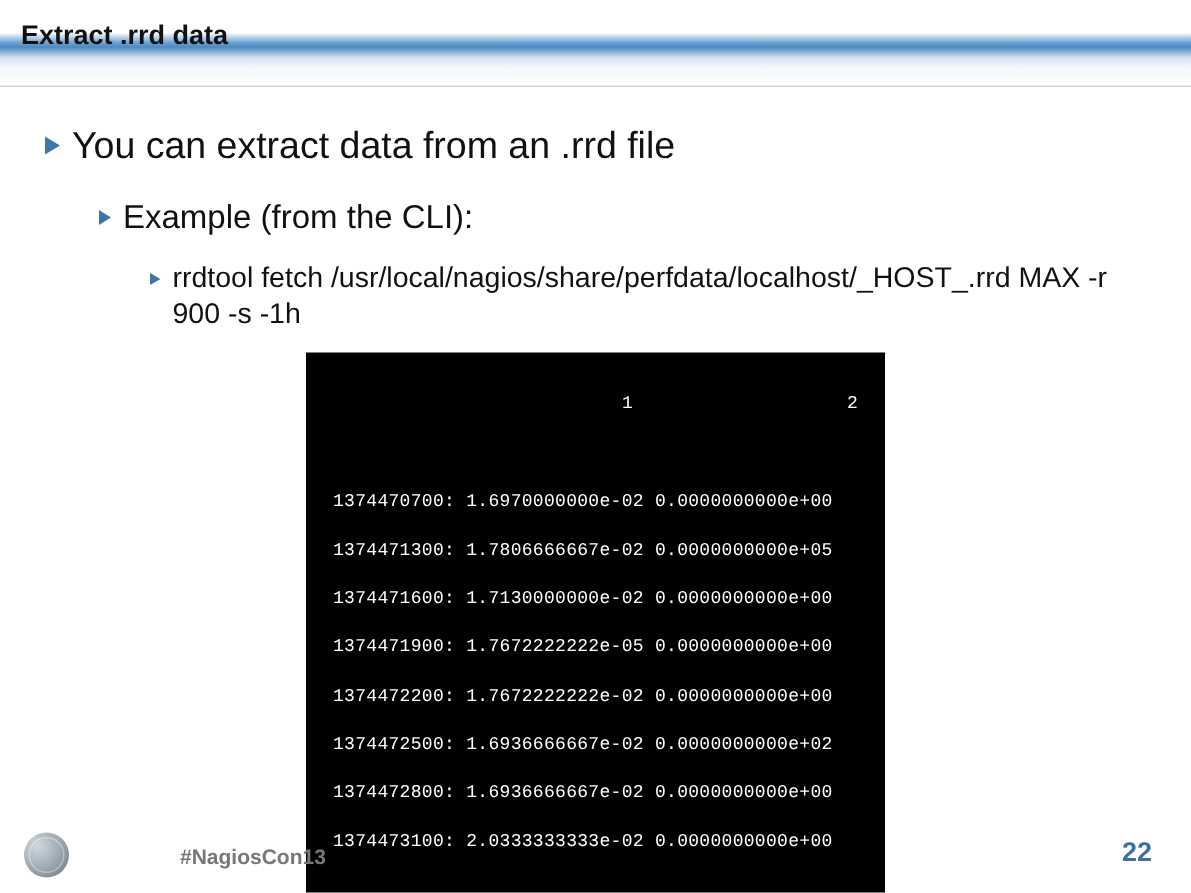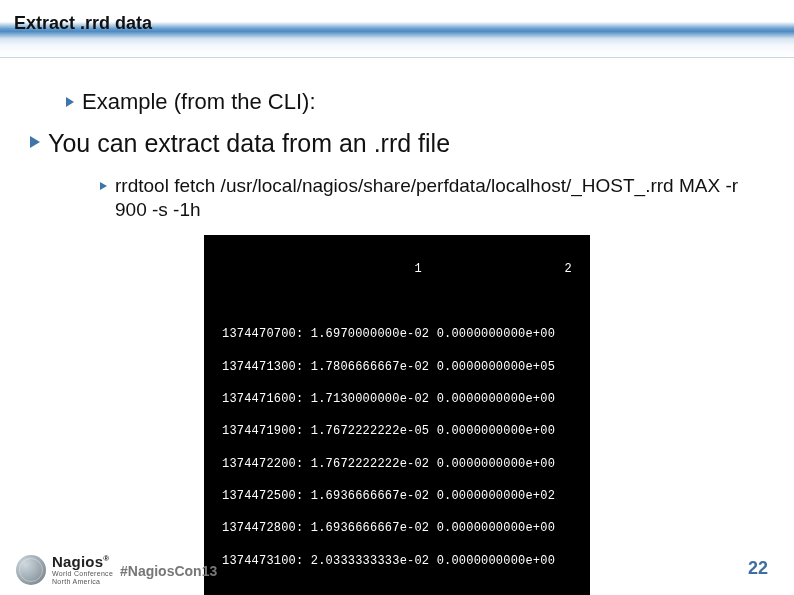--- a/index.html
+++ b/index.html
@@ -78,28 +78,28 @@
 <body>
 
 <div class="slide">
 
   <div class="header">
     <div class="title">Extract .rrd data</div>
   </div>
 
   <div class="body">
 
+    <div class="bullet-row lvl1">
+      <span class="arrow-icon"></span>
+      <span>You can extract data from an .rrd file</span>
+    </div>
+
     <div class="bullet-row lvl2">
       <span class="arrow-icon small"></span>
       <span>Example (from the CLI):</span>
-    </div>
-
-    <div class="bullet-row lvl1">
-      <span class="arrow-icon"></span>
-      <span>You can extract data from an .rrd file</span>
     </div>
 
     <div class="bullet-row lvl3">
       <span class="arrow-icon tiny"></span>
       <span>rrdtool fetch /usr/local/nagios/share/perfdata/localhost/_HOST_.rrd MAX -r 900 -s -1h</span>
     </div>
 
     <div class="terminal-wrap">
       <div class="terminal">
 <div class="hrow"><span class="hcell1">1</span><span class="hcell2">2</span></div>
@@ -117,23 +117,18 @@
 
 
       </div>
     </div>
 
   </div>
 
   <div class="footer">
     <div class="logo-nagios">
       <div class="logo-globe"></div>
-      <div class="logo-text">
-        <span class="logo-main"><span>Nagios</span><sup>®</sup></span>
-        <span class="logo-sub">World Conference</span>
-        <span class="logo-sub">North America</span>
-      </div>
     </div>
     <div class="hashtag">#NagiosCon13</div>
     <div class="pagenum">22</div>
   </div>
 
 </div>
 
 </body></html>

